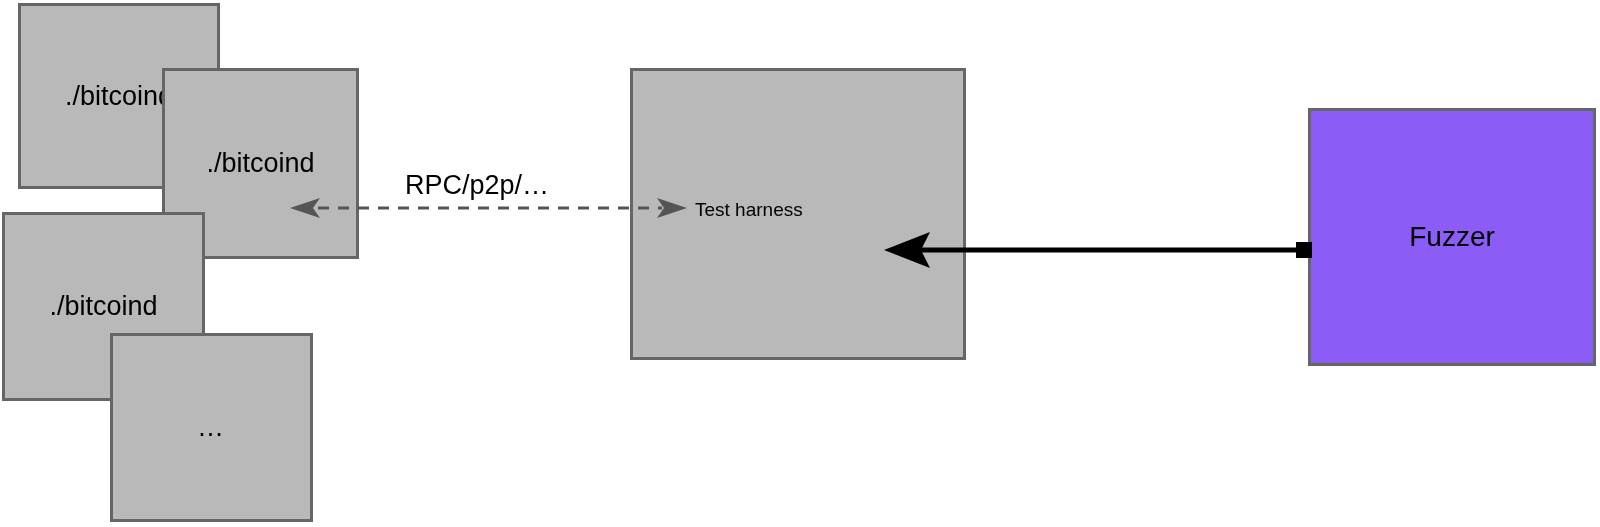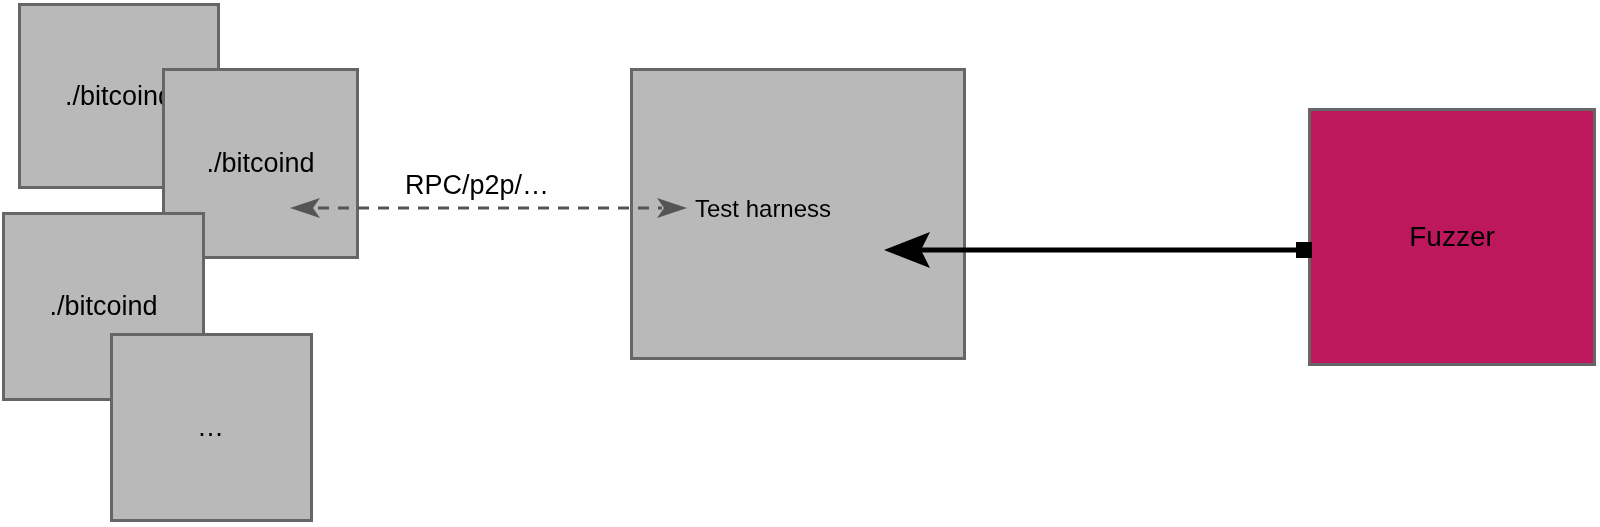--- a/index.html
+++ b/index.html
@@ -42,29 +42,29 @@
   #proc-3 .node-label { font-size: 27px; }
   #proc-4 .node-label { font-size: 27px; letter-spacing: 2px; }
   
   #harness {
     left: 630px; top: 68px; width: 336px; height: 292px;
     background: #b9b9b9;
     justify-content: flex-start;
     z-index: 5;
   }
   #harness .node-label {
-    font-size: 24px;
+    font-size: 19px;
     margin-left: 62px;
     position: relative;
     top: -5px;
   }
   
   #fuzzer {
     left: 1308px; top: 108px; width: 288px; height: 258px;
-    background: #be185d;
+    background: #8b5cf6;
     z-index: 5;
   }
   #fuzzer .node-label { font-size: 28px; }
   
   #edges {
     position: absolute;
     left: 0; top: 0;
     width: 1600px; height: 527px;
     z-index: 6;
     pointer-events: none;

